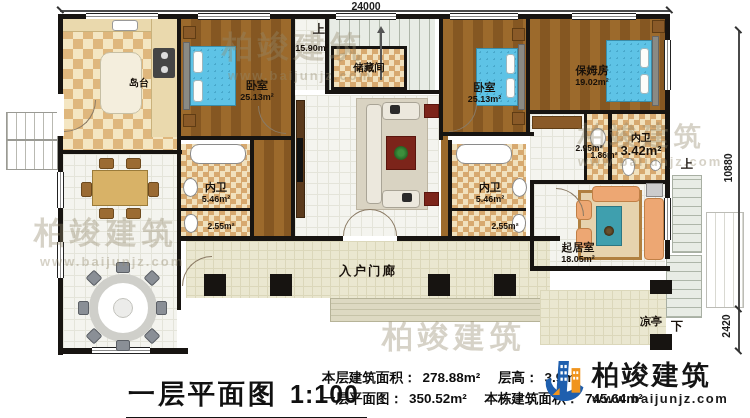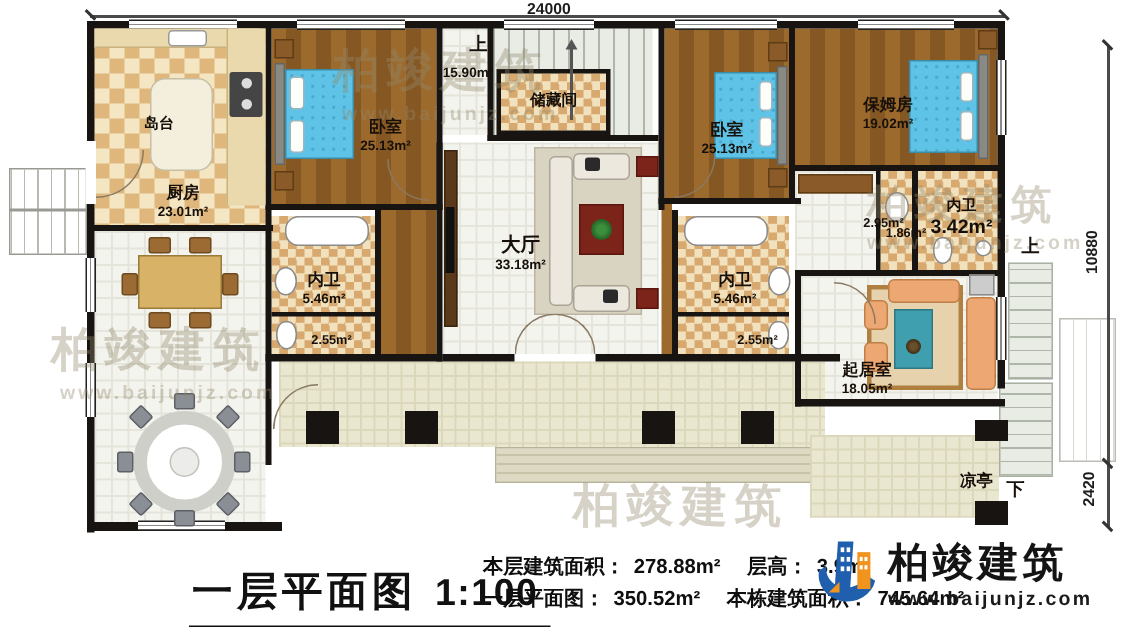--- a/index.html
+++ b/index.html
@@ -223,36 +223,28 @@
     <div class="small" style="margin-left:6px">www.baijunjz.com</div>
   </div>
   <div class="wm" style="left:382px;top:316px">
     <div class="big">柏竣建筑</div>
   </div>
   <div class="wm" style="left:578px;top:118px">
     <div class="big" style="font-size:27px">柏竣建筑</div>
     <div class="small">www.baijunjz.com</div>
   </div>
 
-  <div class="lbl" style="left:92px;top:123px;width:60px">
-    <div class="nm">厨房</div>
-      <div class="ar">23.01m²</div>
-  </div>
-  <div class="lbl nm" style="left:88px;top:77px;width:36px;font-size:10px">岛台</div>
+  <div class="lbl nm" style="left:121px;top:77px;width:36px;font-size:10px">岛台</div>
   <div class="lbl" style="left:225px;top:79px;width:64px">
     <div class="nm">卧室</div>
       <div class="ar">25.13m²</div>
   </div>
   <div class="lbl" style="left:310px;top:23px;width:18px;font-size:12px">上</div>
   <div class="lbl ar" style="left:286px;top:43px;width:52px">15.90m²</div>
   <div class="lbl" style="left:331px;top:61px;width:76px;font-size:10.5px">储藏间</div>
-  <div class="lbl" style="left:315px;top:156px;width:64px">
-    <div style="font-size:13px">大厅</div>
-      <div class="ar">33.18m²</div>
-  </div>
   <div class="lbl" style="left:443px;top:81px;width:83px">
     <div class="nm">卧室</div>
       <div class="ar">25.13m²</div>
   </div>
   <div class="lbl" style="left:560px;top:64px;width:64px">
     <div class="nm">保姆房</div>
       <div class="ar">19.02m²</div>
   </div>
   <div class="lbl" style="left:190px;top:181px;width:52px">
     <div class="nm">内卫</div>
@@ -267,20 +259,21 @@
   <div class="lbl ar" style="left:568px;top:144px;width:42px;font-size:8.5px">2.95m²</div>
   <div class="lbl ar" style="left:584px;top:151px;width:40px;font-size:8.5px">1.86m²</div>
   <div class="lbl" style="left:618px;top:132px;width:46px">
     <div style="font-size:10px">内卫</div>
       <div style="font-size:13px">3.42m²</div>
   </div>
   <div class="lbl" style="left:546px;top:241px;width:64px">
     <div class="nm">起居室</div>
       <div class="ar">18.05m²</div>
   </div>
+  <div class="lbl" style="left:318px;top:264px;width:100px;font-size:12.5px;letter-spacing:2px">入户门廊</div>
   <div class="lbl" style="left:628px;top:315px;width:46px;font-size:11px">凉亭</div>
   <div class="lbl" style="left:678px;top:158px;width:18px;font-size:12px">上</div>
   <div class="lbl" style="left:668px;top:320px;width:18px;font-size:12px">下</div>
 
   <div class="dimline" style="left:60px;top:10px;width:610px;height:1.5px"></div>
   <div class="tick" style="left:56px;top:9px"></div>
   <div class="tick" style="left:665px;top:9px"></div>
   <div class="dim" style="left:338px;top:0;width:56px">24000</div>
   <div class="dimline" style="left:738px;top:30px;width:1.5px;height:322px"></div>
   <div class="tick" style="left:734px;top:29px"></div>

